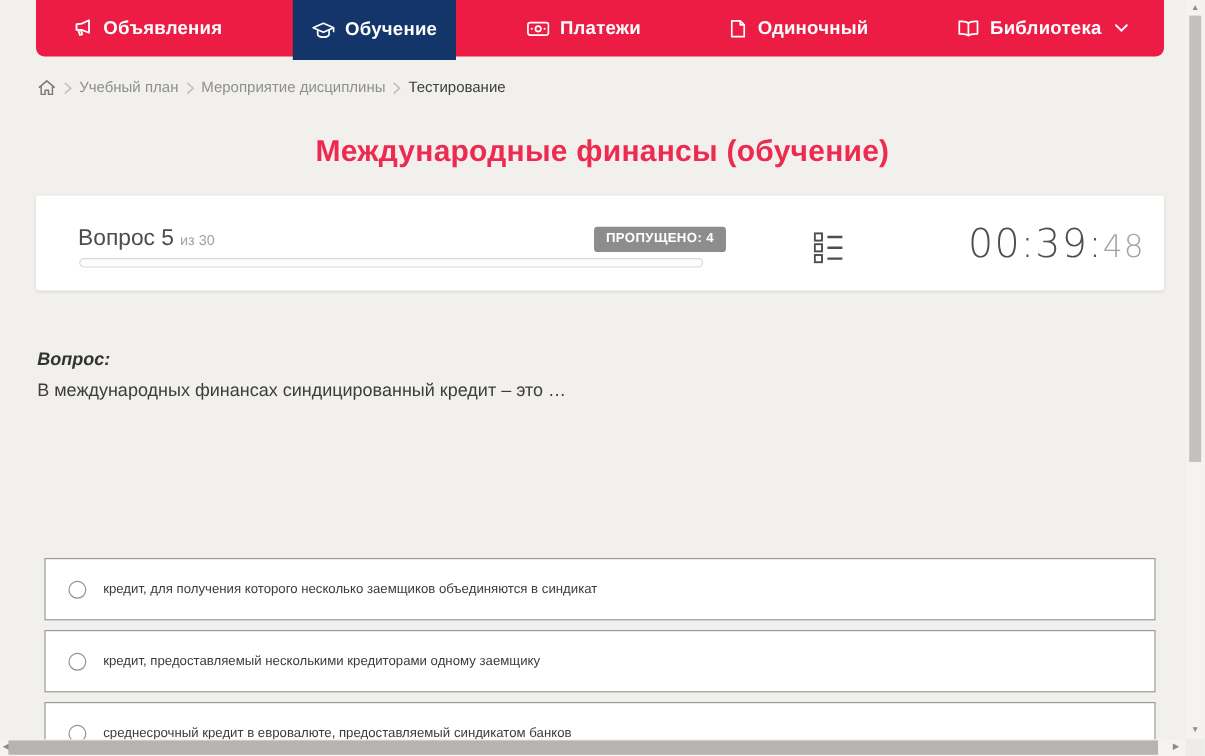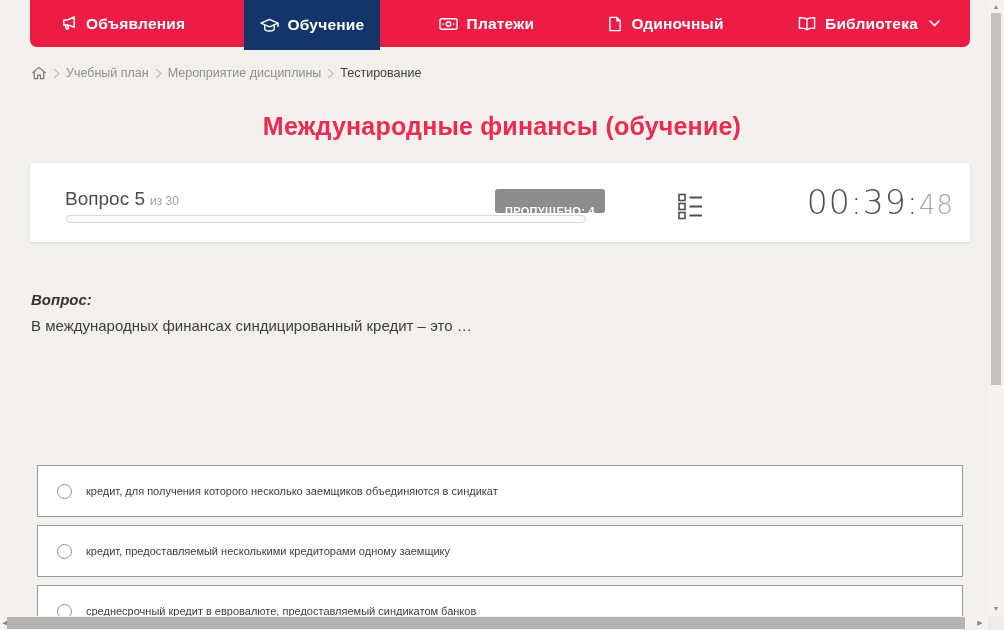--- a/index.html
+++ b/index.html
@@ -64,21 +64,21 @@
   }
   .qnum{
     position:absolute;left:35px;top:25px;
     font-size:19px;color:#4d4d4d;
   }
   .qof{font-size:12px;color:#a2a2a2;margin-left:5px;}
   .skip-badge{
     position:absolute;left:465px;top:26px;height:21px;
     background:var(--badge-bg);border-radius:3px;
     color:#fff;font-size:11px;font-weight:700;line-height:21px;
-    padding:12px 10px;letter-spacing:.3px;
+    padding:0 10px;letter-spacing:.3px;
   }
   .progress{
     position:absolute;left:36px;top:52px;width:520px;height:8px;
     background:#fcfcfc;border:1px solid #d8d8d8;border-radius:4px;
   }
   .list-btn{
     position:absolute;left:647px;top:29px;width:26px;height:28px;
     cursor:pointer;display:flex;align-items:center;justify-content:center;
   }
   .timer{

